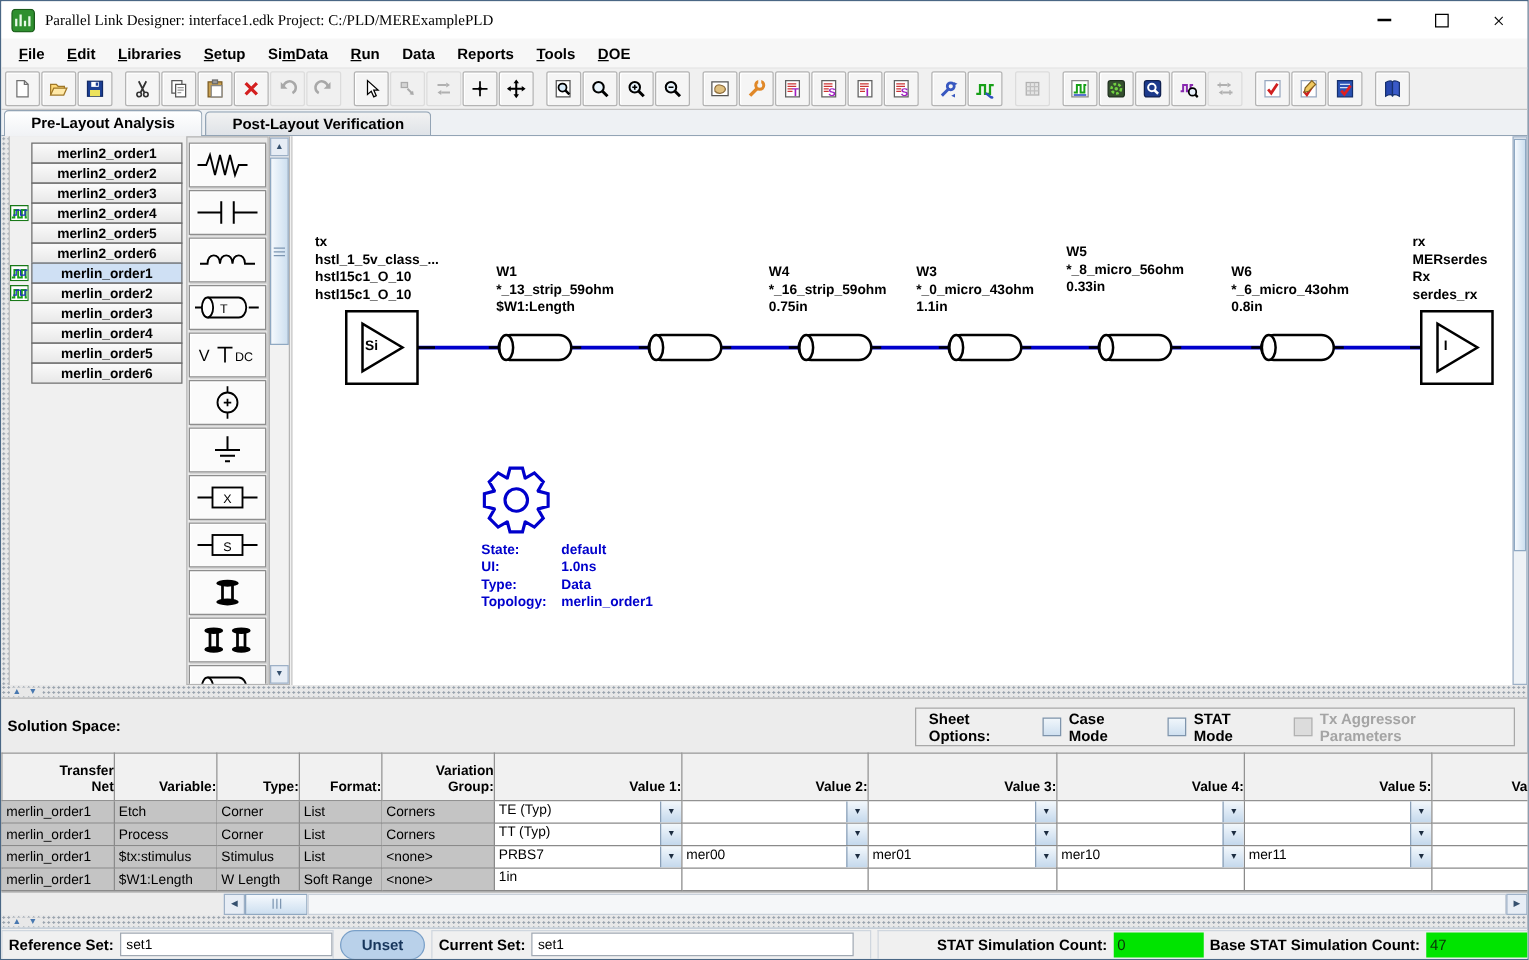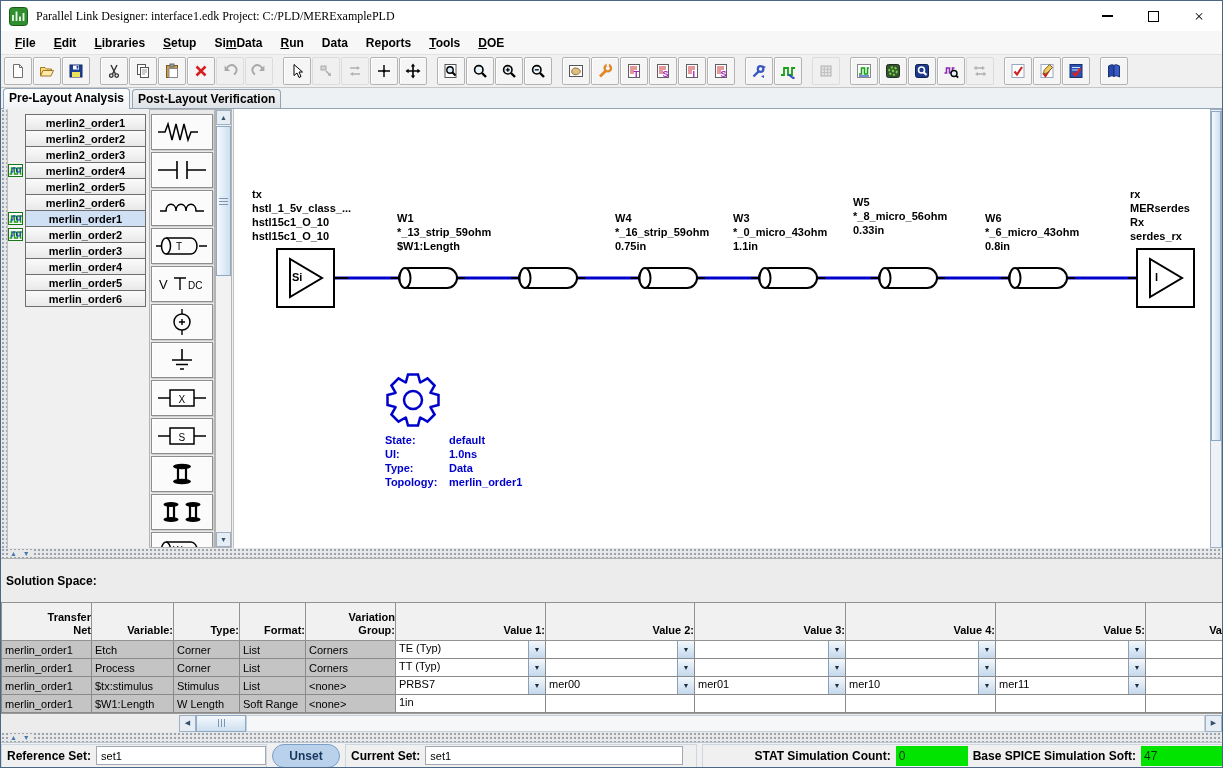--- a/index.html
+++ b/index.html
@@ -30,21 +30,21 @@
   .tb-btn { width:28px; height:28px; margin-right:1px; background:#f5f5f5;
             border:1px solid #b4b4b4; border-radius:2px; flex:none;
             display:flex; align-items:center; justify-content:center;
             box-shadow:inset 1px 1px 0 #ffffff; }
   .tb-btn.disabled { border-color:#dcdcdc; background:#f0f0f0; box-shadow:none; }
   .tb-gap { width:9px; flex:none; }
 
   
   .tabbar { height:21px; background:#eef1f4; border-bottom:1px solid #93a4b5;
             display:flex; align-items:flex-end; padding-left:2px; }
-  .tab { height:19px; padding:2px 5px; font-size:12px; font-weight:bold;
+  .tab { height:19px; padding:2px 21px; font-size:12px; font-weight:bold;
          background:linear-gradient(#f2f2f2,#dfe3e8); border:1px solid #93a4b5;
          border-bottom:none; border-radius:4px 4px 0 0; margin-right:2px; }
   .tab.active { height:21px; background:linear-gradient(#ffffff,#f0f2f5); margin-bottom:-1px; }
 
   
   .main { position:absolute; top:108px; left:0; width:1221px; height:439px; background:#f0f0f0; }
   .dotted { background-image:radial-gradient(circle,#9aa4ae 0.8px,transparent 0.9px); background-size:4px 4px; }
   .edge-strip { position:absolute; left:0; top:0; width:7px; height:439px;
                 background-color:#e8e8e8; border-right:1px solid #c2c2c2; }
   .sidebar { position:absolute; left:7px; top:0; width:141px; height:439px; background:#f0f0f0; padding-top:5px; }
@@ -715,20 +715,35 @@
       <div class="cv-thumb"></div>
     </div>
   </div>
 
   <div class="h-splitter dotted" style="top:547px;">
     <span class="split-arrows">▲ ▼</span>
   </div>
 
   <div class="solution">
     <div class="sol-title">Solution Space:</div>
+    <div class="sheet-options">
+      <span class="so-label">Sheet Options:</span>
+      <span class="so-item">
+          <span class="cbx"></span>
+          <span>Case Mode</span>
+        </span>
+      <span class="so-item">
+          <span class="cbx"></span>
+          <span>STAT Mode</span>
+        </span>
+      <span class="so-item disabled">
+          <span class="cbx disabled"></span>
+          <span>Tx Aggressor Parameters</span>
+        </span>
+    </div>
 
     <table class="sol">
       <colgroup>
         <col style="width:90px">
           <col style="width:82px">
           <col style="width:66px">
           <col style="width:66px">
           <col style="width:90px">
         <col style="width:150px">
           <col style="width:149px">
@@ -916,18 +931,18 @@
       <div class="sb-field" style="width:178px;">set1</div>
     </div>
     <div class="unset-btn" style="margin-left:5px;border-radius:12px;">Unset</div>
     <div class="sb-seg" style="width:352px; margin-left:5px;">
       <span class="sb-lab">Current Set:</span>
       <div class="sb-field" style="width:258px;">set1</div>
     </div>
     <div class="sb-seg" style="flex:1; margin-left:5px; justify-content:flex-end; border-right:none;">
       <span class="sb-lab">STAT Simulation Count:</span>
       <div class="green-box" style="width:72px;">0</div>
-      <span class="sb-lab">Base SPICE Simulation Soft:</span>
+      <span class="sb-lab">Base STAT Simulation Count:</span>
       <div class="green-box" style="width:81px;">47</div>
     </div>
   </div>
 
 </div>
 
 </body></html>

